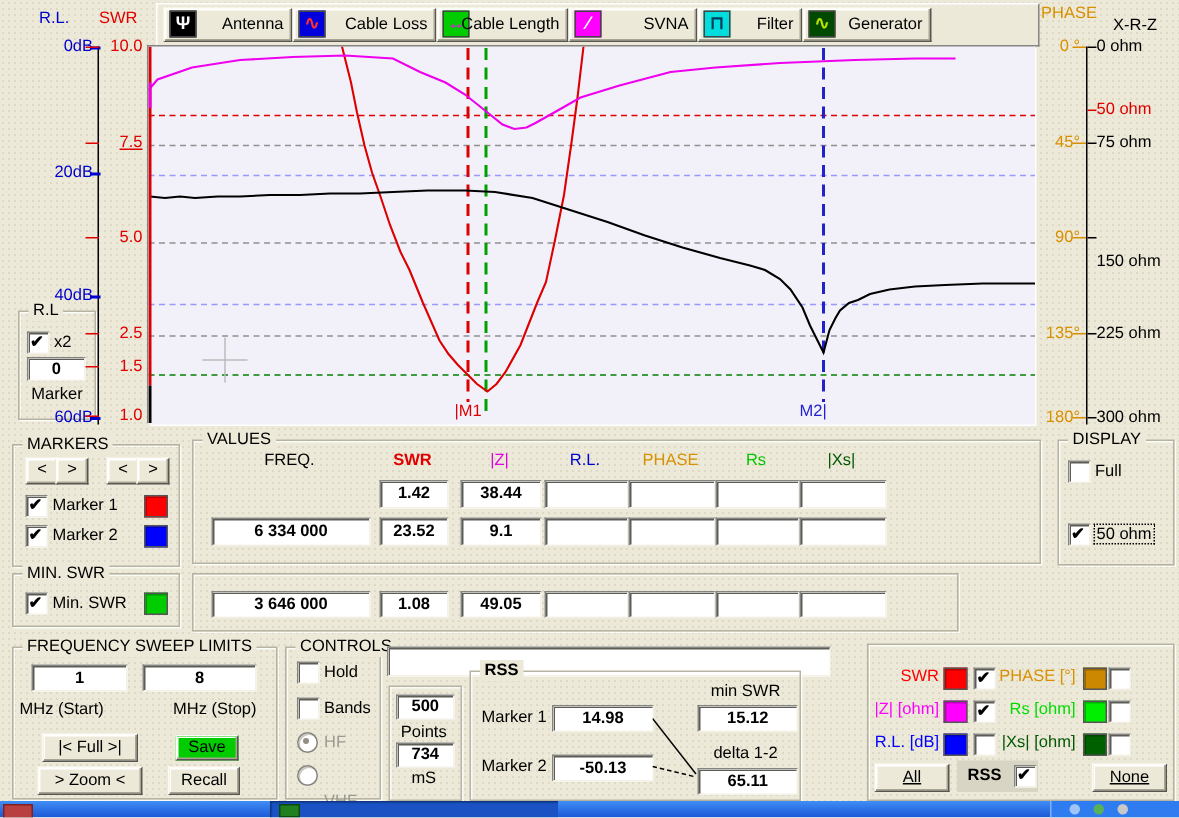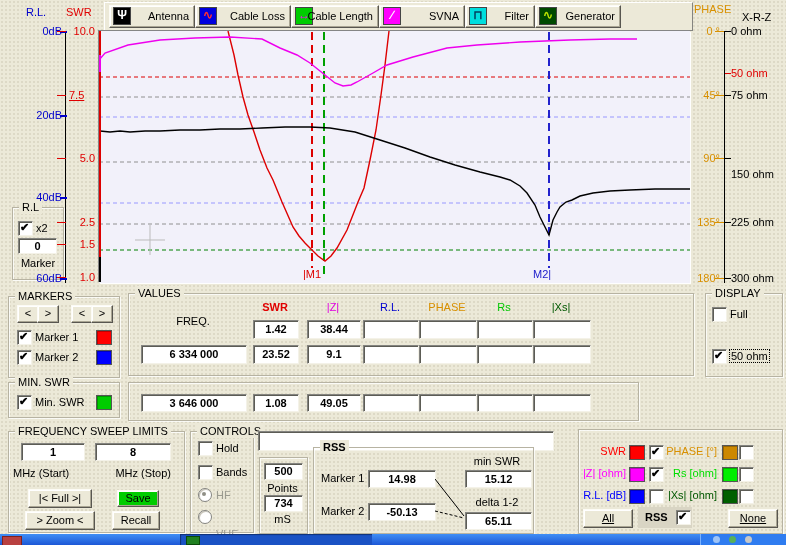--- a/index.html
+++ b/index.html
@@ -117,21 +117,21 @@
 
   <div class="gb" style="left:8px;top:382px;width:110px;height:34px">
     <div class="gb-title">MIN. SWR</div>
     <span class="cb checked" style="left:8px;top:12px"></span>
     <div class="abs nw" style="left:26px;top:13px">Min. SWR</div>
     <span class="swatch" style="left:87px;top:12px;background:#00cc00"></span>
   </div>
 
   <div class="gb" id="values-box" style="left:128px;top:293px;width:564px;height:81px">
     <div class="gb-title">VALUES</div>
-  <div class="nw" style="position: absolute; left: 12px; top: 7px; width: 104px; text-align: center; color: rgb(0, 0, 0); font-weight: normal; margin-top: 14px;">FREQ.</div>
+  <div class="nw" style="position: absolute; left: 12px; top: 7px; width: 104px; text-align: center; color: rgb(0, 0, 0); font-weight: normal;">FREQ.</div>
       <div class="nw" style="position: absolute; left: 124px; top: 7px; width: 44px; text-align: center; color: rgb(224, 0, 0); font-weight: bold;">SWR</div>
       <div class="nw" style="position: absolute; left: 178px; top: 7px; width: 52px; text-align: center; color: rgb(224, 0, 224); font-weight: normal;">|Z|</div>
       <div class="nw" style="position: absolute; left: 234px; top: 7px; width: 54px; text-align: center; color: rgb(0, 0, 208); font-weight: normal;">R.L.</div>
       <div class="nw" style="position: absolute; left: 290px; top: 7px; width: 56px; text-align: center; color: rgb(216, 144, 0); font-weight: normal;">PHASE</div>
       <div class="nw" style="position: absolute; left: 348px; top: 7px; width: 54px; text-align: center; color: rgb(0, 200, 0); font-weight: normal;">Rs</div>
       <div class="nw" style="position: absolute; left: 404px; top: 7px; width: 56px; text-align: center; color: rgb(0, 88, 0); font-weight: normal;">|Xs|</div>
       <div class="field" style="position: absolute; left: 124px; top: 26px; width: 44px; height: 17px; line-height: 17px;">1.42</div>
       <div class="field" style="position: absolute; left: 178px; top: 26px; width: 52px; height: 17px; line-height: 17px;">38.44</div>
       <div class="field" style="position: absolute; left: 234px; top: 26px; width: 54px; height: 17px; line-height: 17px;"></div>
       <div class="field" style="position: absolute; left: 290px; top: 26px; width: 56px; height: 17px; line-height: 17px;"></div>
@@ -256,21 +256,21 @@
     <div class="axis-lbl" style="position: absolute; left: 28px; top: 25px; width: 34px; text-align: right; color: rgb(0, 0, 204);">0dB</div>
     <div style="position: absolute; left: 60px; top: 31px; width: 7px; height: 2px; background: rgb(0, 0, 204);"></div>
     <div class="axis-lbl" style="position: absolute; left: 28px; top: 109px; width: 34px; text-align: right; color: rgb(0, 0, 204);">20dB</div>
     <div style="position: absolute; left: 60px; top: 115px; width: 7px; height: 2px; background: rgb(0, 0, 204);"></div>
     <div class="axis-lbl" style="position: absolute; left: 28px; top: 191px; width: 34px; text-align: right; color: rgb(0, 0, 204);">40dB</div>
     <div style="position: absolute; left: 60px; top: 197px; width: 7px; height: 2px; background: rgb(0, 0, 204);"></div>
     <div class="axis-lbl" style="position: absolute; left: 28px; top: 272px; width: 34px; text-align: right; color: rgb(0, 0, 204);">60dB</div>
     <div style="position: absolute; left: 60px; top: 278px; width: 7px; height: 2px; background: rgb(0, 0, 204);"></div>
     <div class="axis-lbl" style="position: absolute; left: 69px; top: 25px; width: 26px; text-align: right; color: rgb(224, 0, 0);">10.0</div>
     <div style="position: absolute; left: 57px; top: 31px; width: 9px; height: 1px; background: rgb(224, 0, 0);"></div>
-    <div class="axis-lbl" style="position: absolute; left: 69px; top: 89px; width: 26px; color: rgb(224, 0, 0); text-decoration: underline;">7.5</div>
+    <div class="axis-lbl" style="position: absolute; left: 69px; top: 89px; width: 26px; text-align: right; color: rgb(224, 0, 0); text-decoration: underline;">7.5</div>
     <div style="position: absolute; left: 57px; top: 95px; width: 9px; height: 1px; background: rgb(224, 0, 0);"></div>
     <div class="axis-lbl" style="position: absolute; left: 69px; top: 152px; width: 26px; text-align: right; color: rgb(224, 0, 0);">5.0</div>
     <div style="position: absolute; left: 57px; top: 158px; width: 9px; height: 1px; background: rgb(224, 0, 0);"></div>
     <div class="axis-lbl" style="position: absolute; left: 69px; top: 216px; width: 26px; text-align: right; color: rgb(224, 0, 0);">2.5</div>
     <div style="position: absolute; left: 57px; top: 222px; width: 9px; height: 1px; background: rgb(224, 0, 0);"></div>
     <div class="axis-lbl" style="position: absolute; left: 69px; top: 238px; width: 26px; text-align: right; color: rgb(224, 0, 0);">1.5</div>
     <div style="position: absolute; left: 57px; top: 244px; width: 9px; height: 1px; background: rgb(224, 0, 0);"></div>
     <div class="axis-lbl" style="position: absolute; left: 69px; top: 271px; width: 26px; text-align: right; color: rgb(224, 0, 0);">1.0</div>
     <div style="position: absolute; left: 57px; top: 277px; width: 9px; height: 1px; background: rgb(224, 0, 0);"></div>
     <div class="axis-lbl" style="position: absolute; left: 692px; top: 25px; width: 28px; text-align: right; color: rgb(216, 144, 0);">0 °</div>

